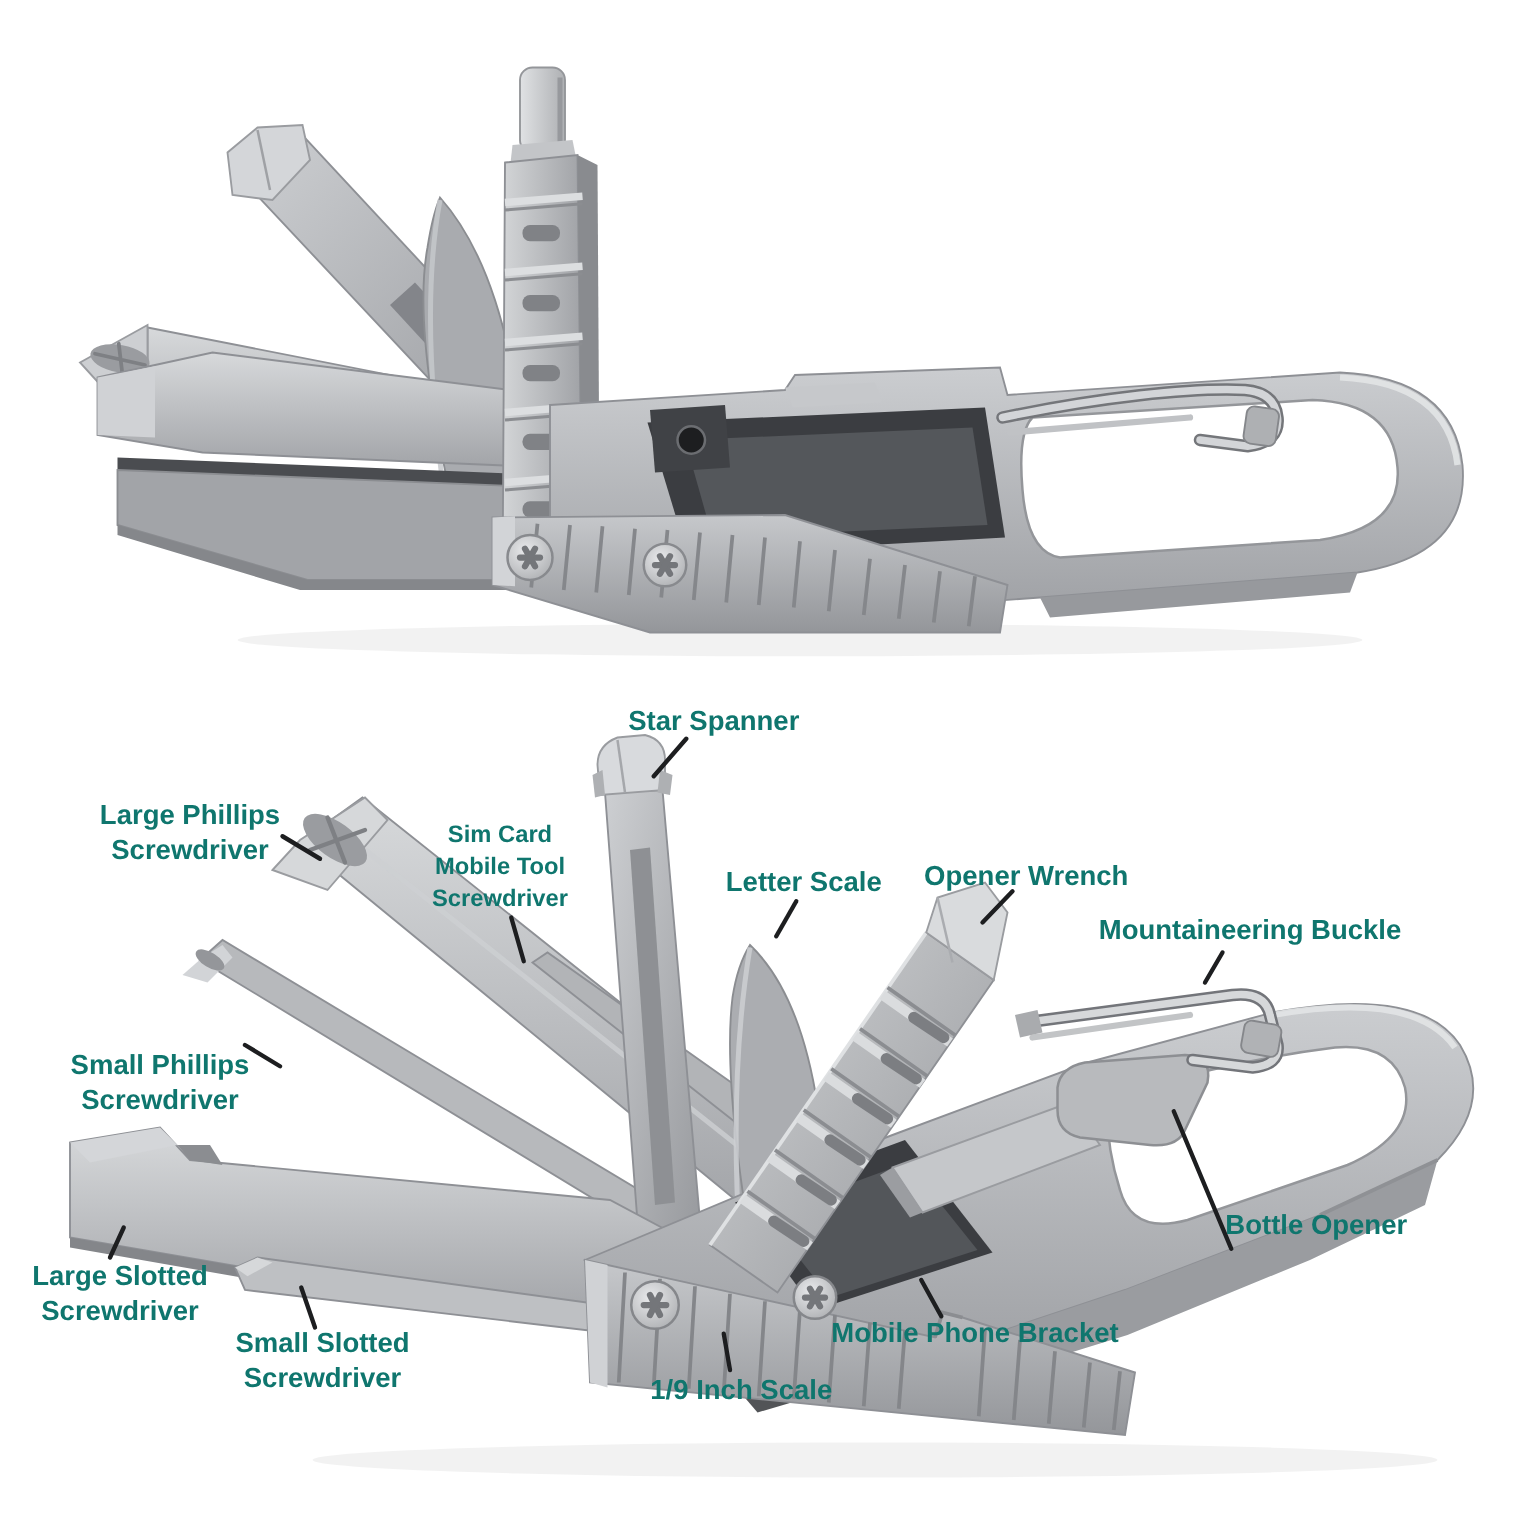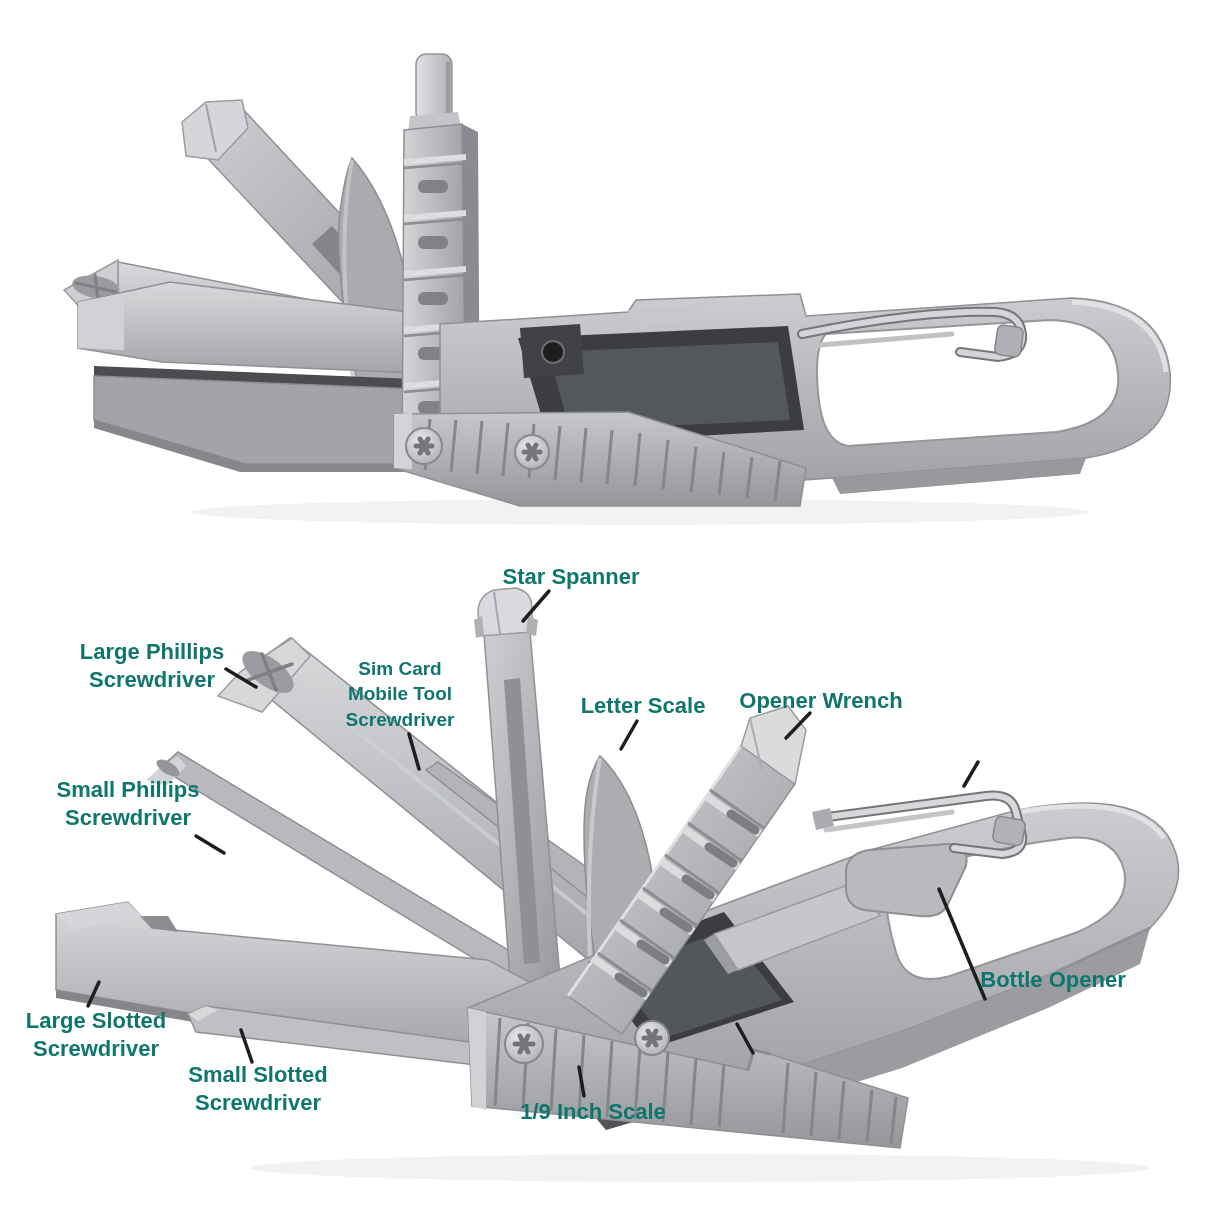--- a/index.html
+++ b/index.html
@@ -281,38 +281,44 @@
   </div>
 
   <div class="callout" style="left:643px;top:706px">
     <div>Letter Scale</div>
   </div>
 
   <div class="callout" style="left:821px;top:701px">
     <div>Opener Wrench</div>
   </div>
 
-
-  <div class="callout" style="left:128px;top:804px">
+  <div class="callout" style="left:1000px;top:744px">
+    <div>Mountaineering Buckle</div>
+  </div>
+
+  <div class="callout" style="left:128px;top:866px">
     <div>Small Phillips</div>
     <div>Screwdriver</div>
   </div>
 
   <div class="callout" style="left:96px;top:1035px">
     <div>Large Slotted</div>
     <div>Screwdriver</div>
   </div>
 
   <div class="callout" style="left:258px;top:1089px">
     <div>Small Slotted</div>
     <div>Screwdriver</div>
   </div>
 
   <div class="callout" style="left:593px;top:1112px">
     <div>1/9 Inch Scale</div>
   </div>
 
+  <div class="callout" style="left:780px;top:1067px">
+    <div>Mobile Phone Bracket</div>
+  </div>
 
   <div class="callout" style="left:1053px;top:980px">
     <div>Bottle Opener</div>
   </div>
 
 </div>
 
 </body></html>

